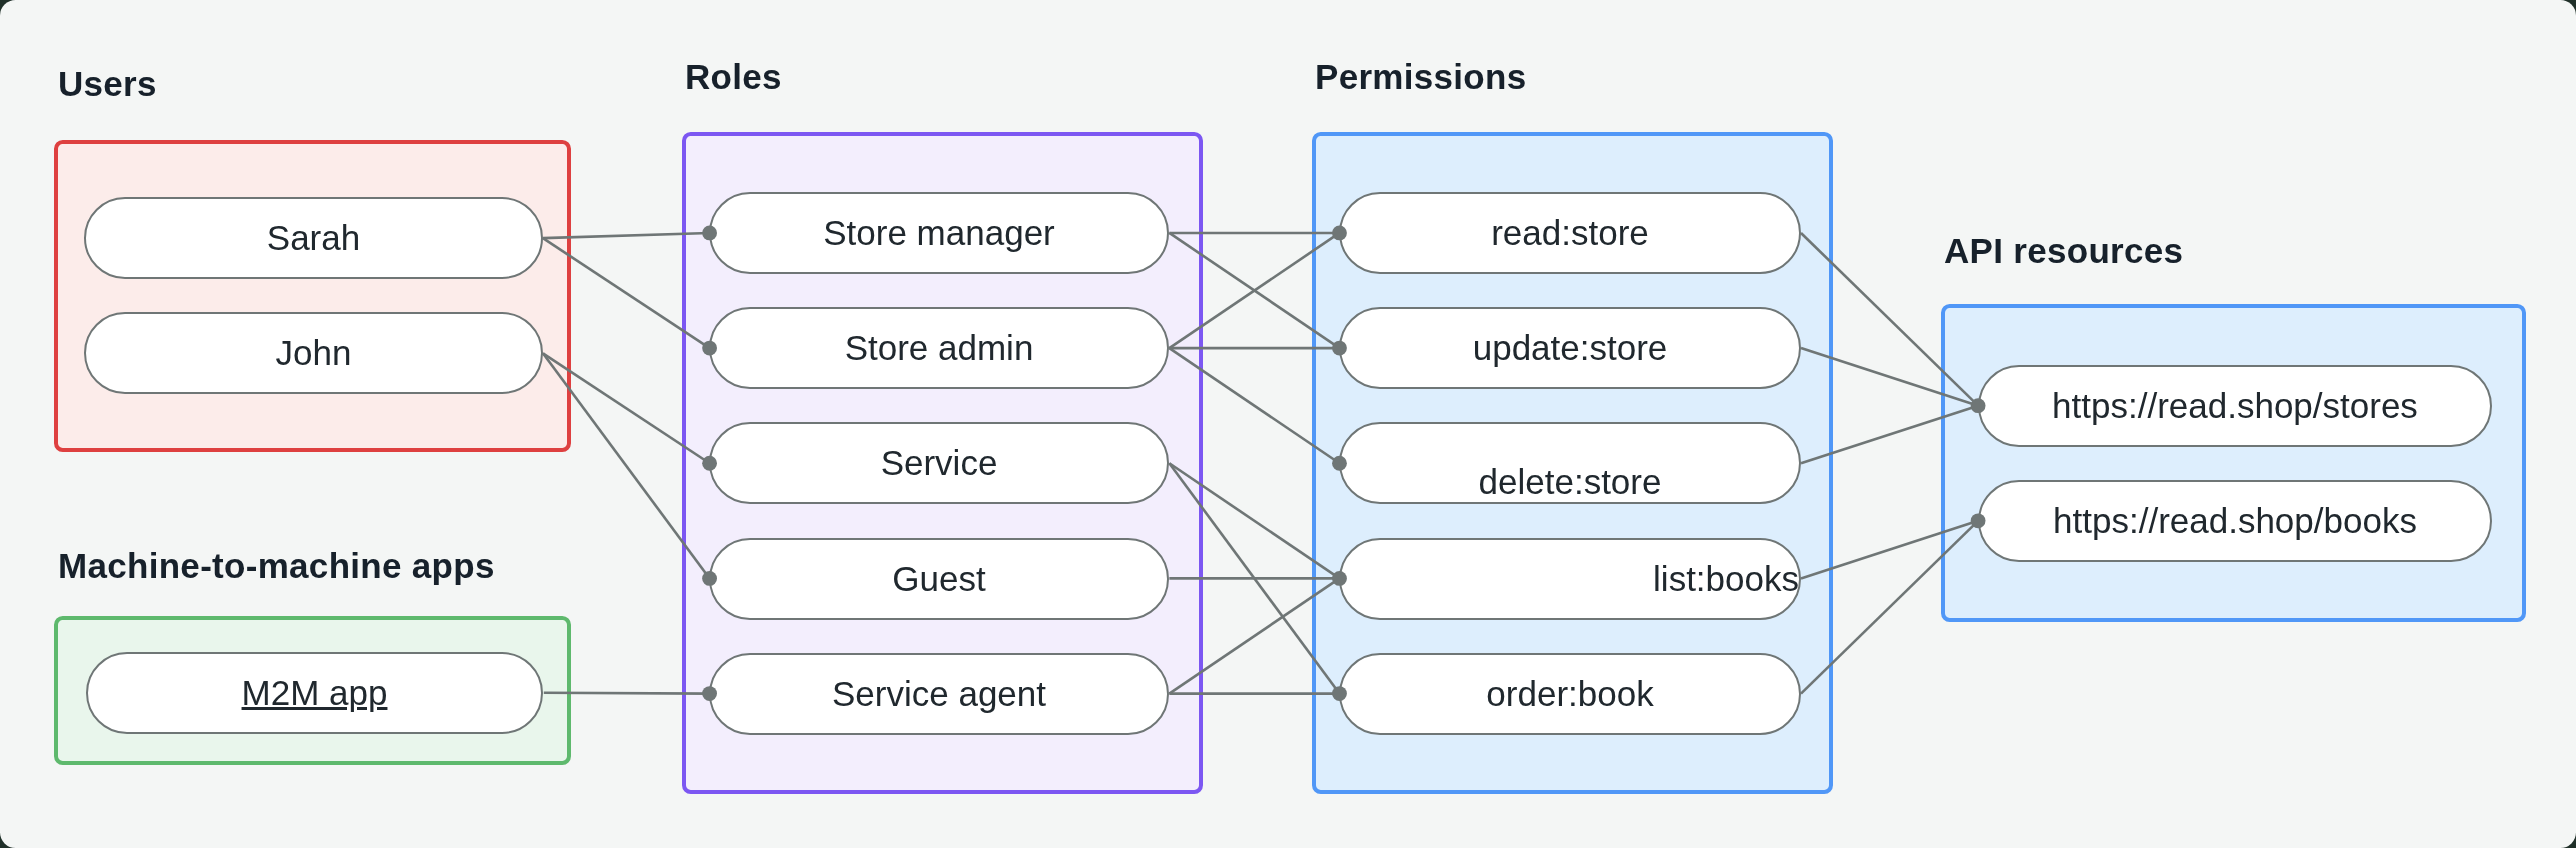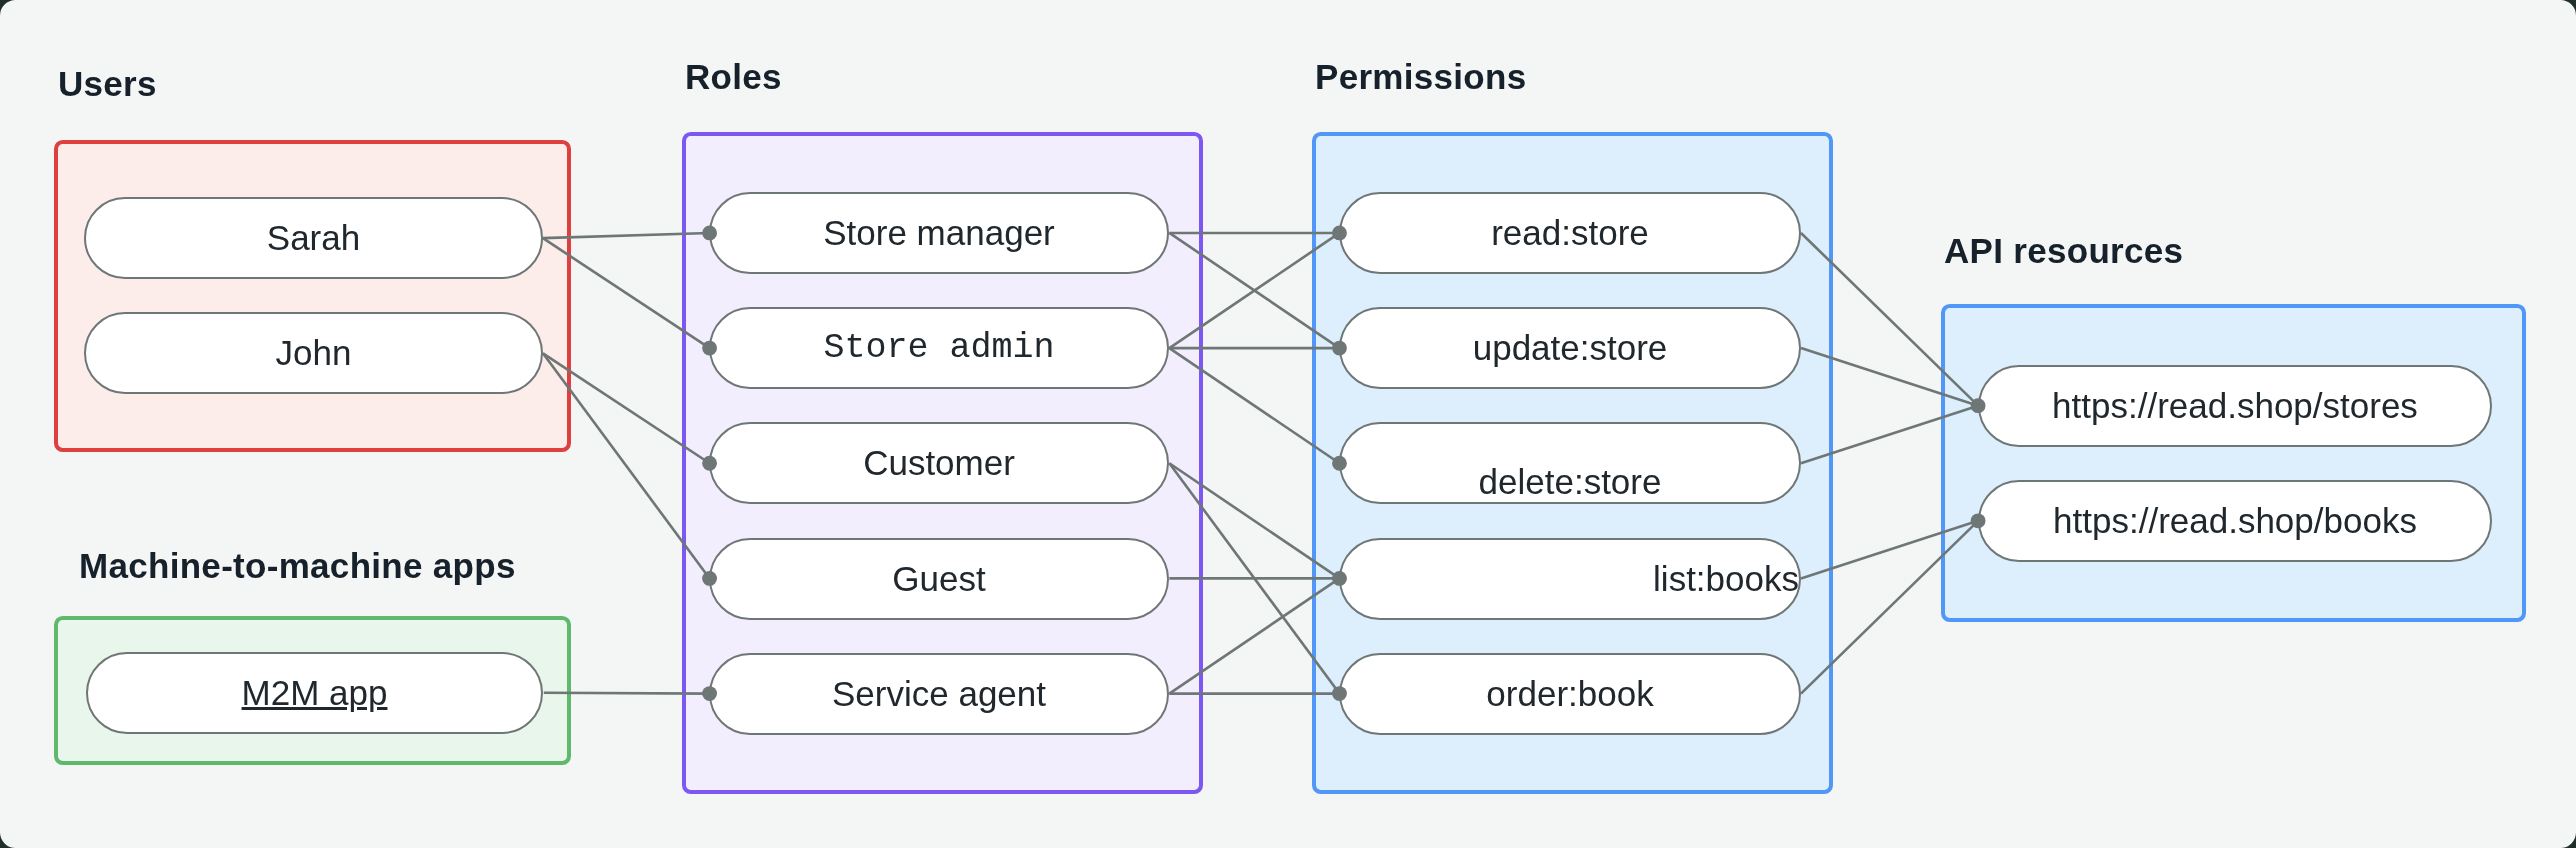--- a/index.html
+++ b/index.html
@@ -56,21 +56,21 @@
     z-index: 4;
     pointer-events: none;
   }
 </style>
 </head>
 <body>
 
 <div class="stage">
 
   <div class="section-label" style="left: 58px; top: 63px;">Users</div>
-  <div class="section-label" style="left: 58px; top: 545px; margin-left: 21px;">Machine-to-machine apps</div>
+  <div class="section-label" style="left: 58px; top: 545px;">Machine-to-machine apps</div>
   <div class="section-label" style="left: 685px; top: 56px;">Roles</div>
   <div class="section-label" style="left: 1315px; top: 56px;">Permissions</div>
   <div class="section-label" style="left: 1944px; top: 230px;">API resources</div>
 
   <div class="section-box" style="left: 54px; top: 140px; width: 517px; height: 312px; border-color: rgb(222, 64, 64); background: rgb(252, 236, 234);"></div>
   <div class="section-box" style="left: 54px; top: 616px; width: 517px; height: 149px; border-color: rgb(94, 185, 109); background: rgb(233, 246, 236);"></div>
   <div class="section-box" style="left: 682px; top: 132px; width: 521px; height: 662px; border-color: rgb(124, 87, 242); background: rgb(243, 238, 253);"></div>
   <div class="section-box" style="left: 1312px; top: 132px; width: 521px; height: 662px; border-color: rgb(80, 151, 247); background: rgb(221, 238, 253);"></div>
   <div class="section-box" style="left: 1941px; top: 304px; width: 585px; height: 318px; border-color: rgb(80, 151, 247); background: rgb(221, 238, 253);"></div>
 
@@ -80,25 +80,25 @@
       </div>
       <div class="pill" style="left: 84px; top: 312px; width: 459px;">
         <span>John</span>
       </div>
       <div class="pill" style="left: 86px; top: 652px; width: 457px; text-decoration: underline;">
         <span>M2M app</span>
       </div>
       <div class="pill" style="left: 709px; top: 192px; width: 460px;">
         <span>Store manager</span>
       </div>
-      <div class="pill" style="left: 709px; top: 307px; width: 460px; font-family: Liberation Mono, monospace;">
+      <div class="pill" style="left: 709px; top: 307px; width: 460px;">
         <span>Store admin</span>
       </div>
       <div class="pill" style="left: 709px; top: 422px; width: 460px;">
-        <span>Customer</span>
+        <span>Service</span>
       </div>
       <div class="pill" style="left: 709px; top: 538px; width: 460px;">
         <span>Guest</span>
       </div>
       <div class="pill" style="left: 709px; top: 653px; width: 460px;">
         <span>Service agent</span>
       </div>
       <div class="pill" style="left: 1339px; top: 192px; width: 462px;">
         <span>read:store</span>
       </div>

